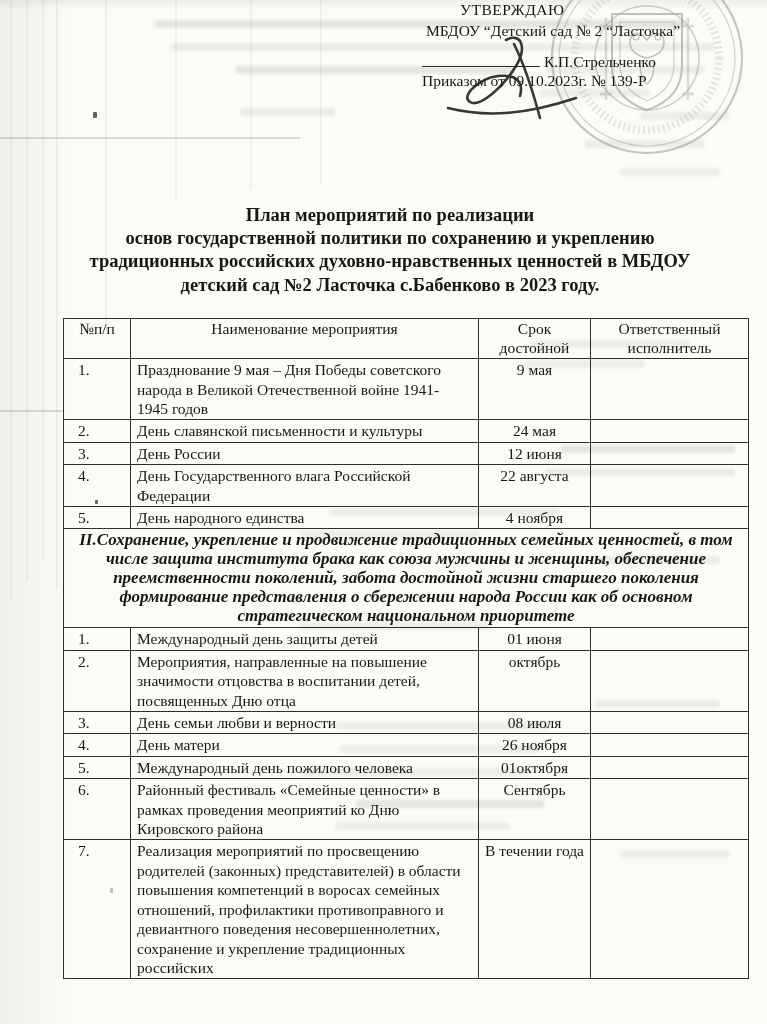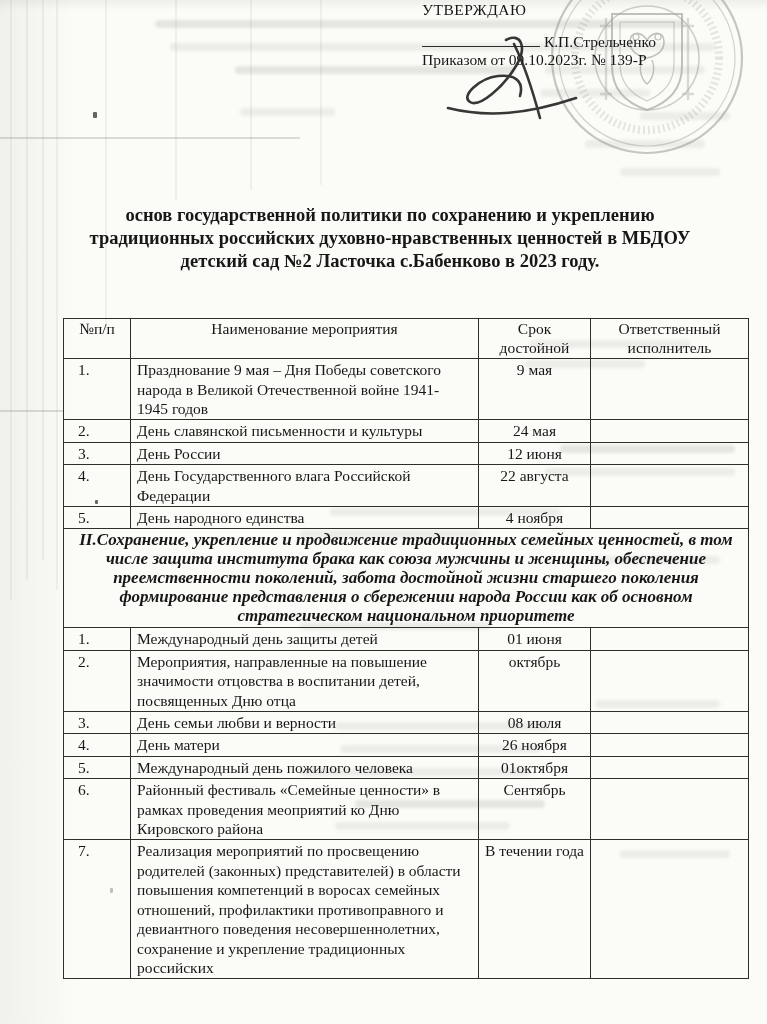--- a/index.html
+++ b/index.html
@@ -34,21 +34,21 @@
     position: absolute; height: 2px;
     background: rgba(100,100,95,0.22); filter: blur(0.6px);
   }
   .speck { position: absolute; background: rgba(50,50,48,0.75); border-radius: 1px; }
 
   
   .approval {
     position: absolute; left: 422px; top: 1px; width: 330px;
     font-size: 15.5px; line-height: 18.5px; z-index: 3;
   }
-  .approval .l1 { letter-spacing: 0.5px; margin-bottom: 2px; }
+  .approval .l1 { letter-spacing: 0.5px; margin-bottom: 2px; margin-left: 38px; }
   .approval .l3 { padding-left: 4px; }
   .sig-row { margin-top: 13px; white-space: nowrap; }
   .sig-line {
     display: inline-block; width: 118px;
     border-bottom: 1.5px solid #2c2b29; vertical-align: baseline;
   }
   .seal-svg { position: absolute; left: 550px; top: 0; z-index: 1; }
   .signature-svg { position: absolute; left: 428px; top: 30px; z-index: 4; }
 
   
@@ -149,36 +149,38 @@
         <circle cx="108" cy="37" r="3" stroke-width="1.2"></circle>
 
         <path d="M56 18 L56 100 M50 26 L62 26 M50 94 L62 94" stroke-width="2.4" opacity="0.6"></path>
         <path d="M138 18 L138 100 M132 26 L144 26 M132 94 L144 94" stroke-width="2.4" opacity="0.6"></path>
       </g>
     </g>
   </svg>
 
   <div class="approval">
     <div class="l1">УТВЕРЖДАЮ</div>
+    <div class="l3">МБДОУ “Детский сад № 2 “Ласточка”</div>
     <div class="sig-row">
       <span class="sig-line"></span>
       <span>К.П.Стрельченко</span>
     </div>
     <div>Приказом  от 09.10.2023г. № 139-Р</div>
   </div>
 
   <svg class="signature-svg" width="170" height="95" viewBox="0 0 170 95">
     <g stroke="#232220" fill="none" stroke-width="2.6" stroke-linecap="round" opacity="0.9">
       <path d="M78 10 C92 2 100 16 88 36 C76 56 52 78 42 72 C32 66 52 48 70 46 C88 44 96 52 92 66"></path>
       <path d="M86 14 C96 34 104 58 112 88"></path>
       <path d="M20 78 C60 88 100 84 148 68"></path>
     </g>
   </svg>
 
   <div class="doc-title">
+    <div>План мероприятий по реализации</div>
     <div>основ государственной политики по сохранению и укреплению</div>
     <div>традиционных российских духовно-нравственных ценностей в МБДОУ</div>
     <div>детский сад №2 Ласточка с.Бабенково в 2023 году.</div>
   </div>
 
   <table class="plan-table">
     <colgroup>
       <col class="c-num">
         <col class="c-name">
         <col class="c-date">

